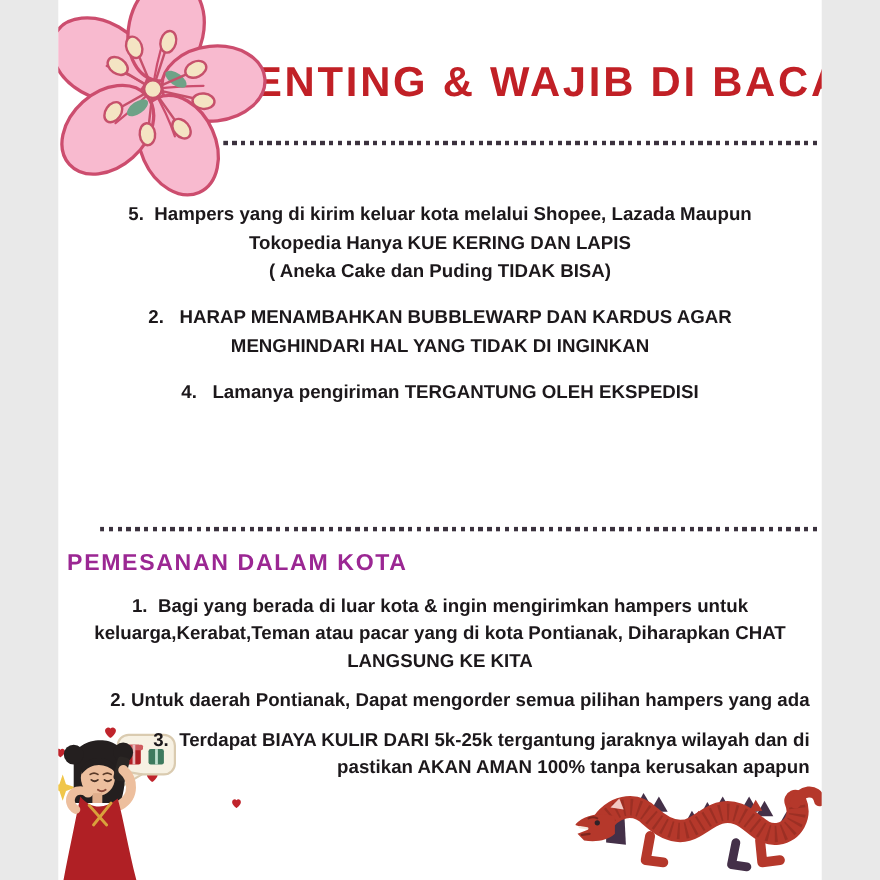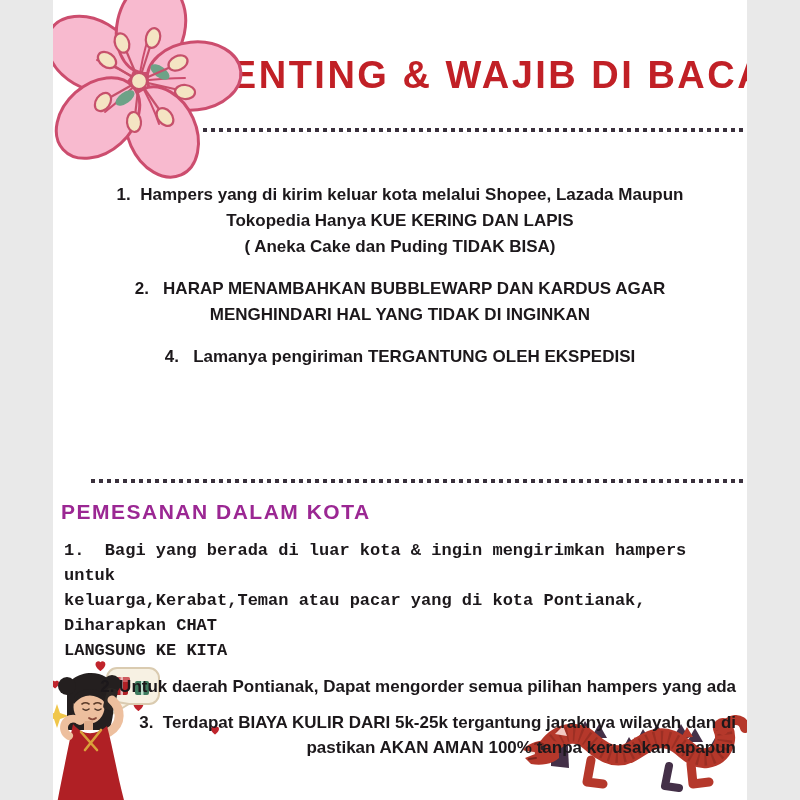--- a/index.html
+++ b/index.html
@@ -42,21 +42,21 @@
     position:absolute;
     left:11px;right:11px;
     font-size:17px;
     z-index:2;
   }
   .list.shipping{top:182px;text-align:center;line-height:26px;}
   .list.local{top:538px;line-height:25px;}
   .list-item{white-space:pre-wrap;}
   .list.shipping .list-item{margin-bottom:16px;}
   .list.local .list-item{margin-bottom:11px;}
-  .align-right{text-align:left;font-family:Liberation Mono, monospace;}
+  .align-right{text-align:center;}
   .align-center{text-align:right;}
   .flower{position:absolute;left:-14px;top:-14px;z-index:1;}
   .person{position:absolute;left:-4px;bottom:-4px;z-index:0;}
   .dragon{position:absolute;right:-2px;bottom:2px;z-index:0;}
 </style>
 </head>
 <body>
 
 <div class="page">
 
@@ -101,21 +101,21 @@
       <ellipse cx="100" cy="95" rx="8" ry="8"></ellipse>
     </g>
   </svg>
 
   <div class="title">PENTING &amp; WAJIB DI BACA</div>
 
   <div class="dotted top"></div>
 
 
   <div class="list shipping">
-    <div class="list-item">1.  Hampers yang di kirim keluar kota melalui Shopee, Lazada Maupun
+    <div class="list-item">5.  Hampers yang di kirim keluar kota melalui Shopee, Lazada Maupun
 Tokopedia Hanya KUE KERING DAN LAPIS
 ( Aneka Cake dan Puding TIDAK BISA)</div>
     <div class="list-item">2.   HARAP MENAMBAHKAN BUBBLEWARP DAN KARDUS AGAR
 MENGHINDARI HAL YANG TIDAK DI INGINKAN</div>
     <div class="list-item">4.   Lamanya pengiriman TERGANTUNG OLEH EKSPEDISI</div>
   </div>
 
   <div class="dotted mid"></div>
 
   <div class="section-heading local">PEMESANAN DALAM KOTA</div>

